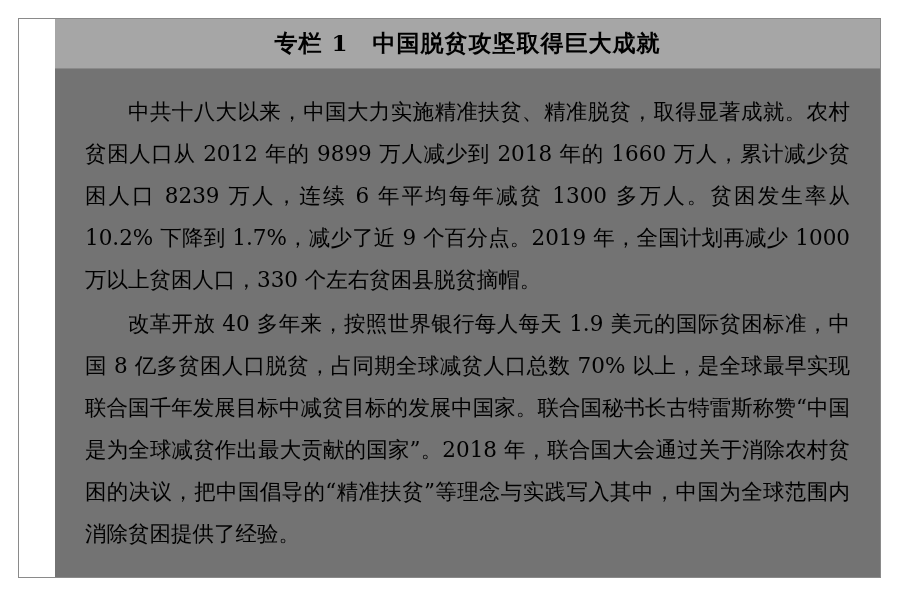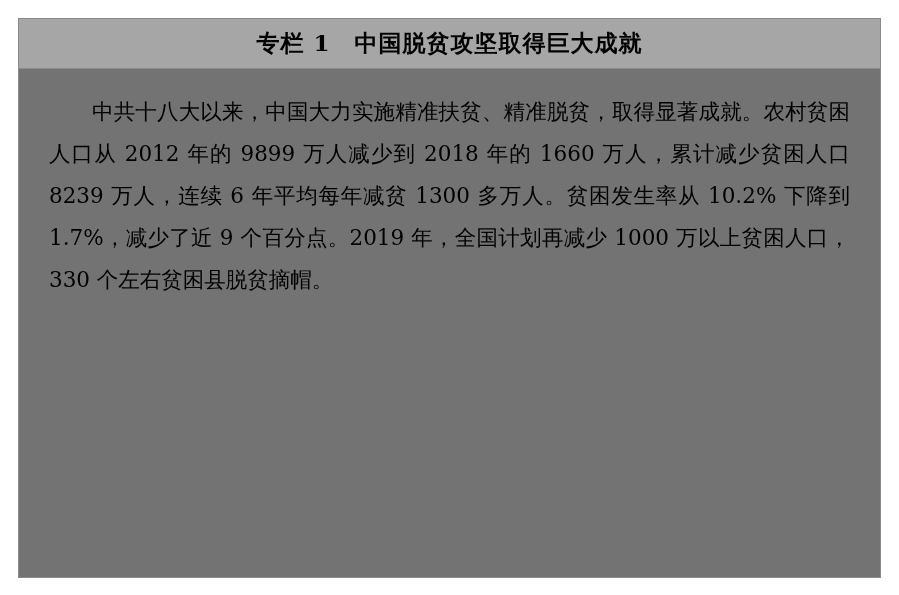--- a/index.html
+++ b/index.html
@@ -25,20 +25,21 @@
     position: absolute;
     left: 18px;
     top: 18px;
     width: 863px;
     height: 560px;
     box-sizing: border-box;
     border: 1px solid #8a8a8a;
     background: #ffffff;
     display: flex;
     flex-direction: column;
+    padding-left: 36px;
   }
   .box-header {
     height: 50px;
     background: #a6a6a6;
     border-bottom: 1px solid #8a8a8a;
     display: flex;
     align-items: center;
     justify-content: center;
     box-sizing: border-box;
   }
@@ -73,15 +74,16 @@
 </head>
 <body>
 
 <div class="page">
   <div class="boxframe">
     <div class="box-header">
       <div class="box-header-title">专栏 1　中国脱贫攻坚取得巨大成就</div>
     </div>
     <div class="box-body">
       <p class="para">中共十八大以来，中国大力实施精准扶贫、精准脱贫，取得显著成就。农村贫困人口从 2012 年的 9899 万人减少到 2018 年的 1660 万人，累计减少贫困人口 8239 万人，连续 6 年平均每年减贫 1300 多万人。贫困发生率从 10.2% 下降到 1.7%，减少了近 9 个百分点。2019 年，全国计划再减少 1000 万以上贫困人口，330 个左右贫困县脱贫摘帽。</p>
+      <p class="para">改革开放 40 多年来，按照世界银行每人每天 1.9 美元的国际贫困标准，中国 8 亿多贫困人口脱贫，占同期全球减贫人口总数 70% 以上，是全球最早实现联合国千年发展目标中减贫目标的发展中国家。联合国秘书长古特雷斯称赞“中国是为全球减贫作出最大贡献的国家”。2018 年，联合国大会通过关于消除农村贫困的决议，把中国倡导的“精准扶贫”等理念与实践写入其中，中国为全球范围内消除贫困提供了经验。</p>
     </div>
   </div>
 </div>
 
 </body></html>

